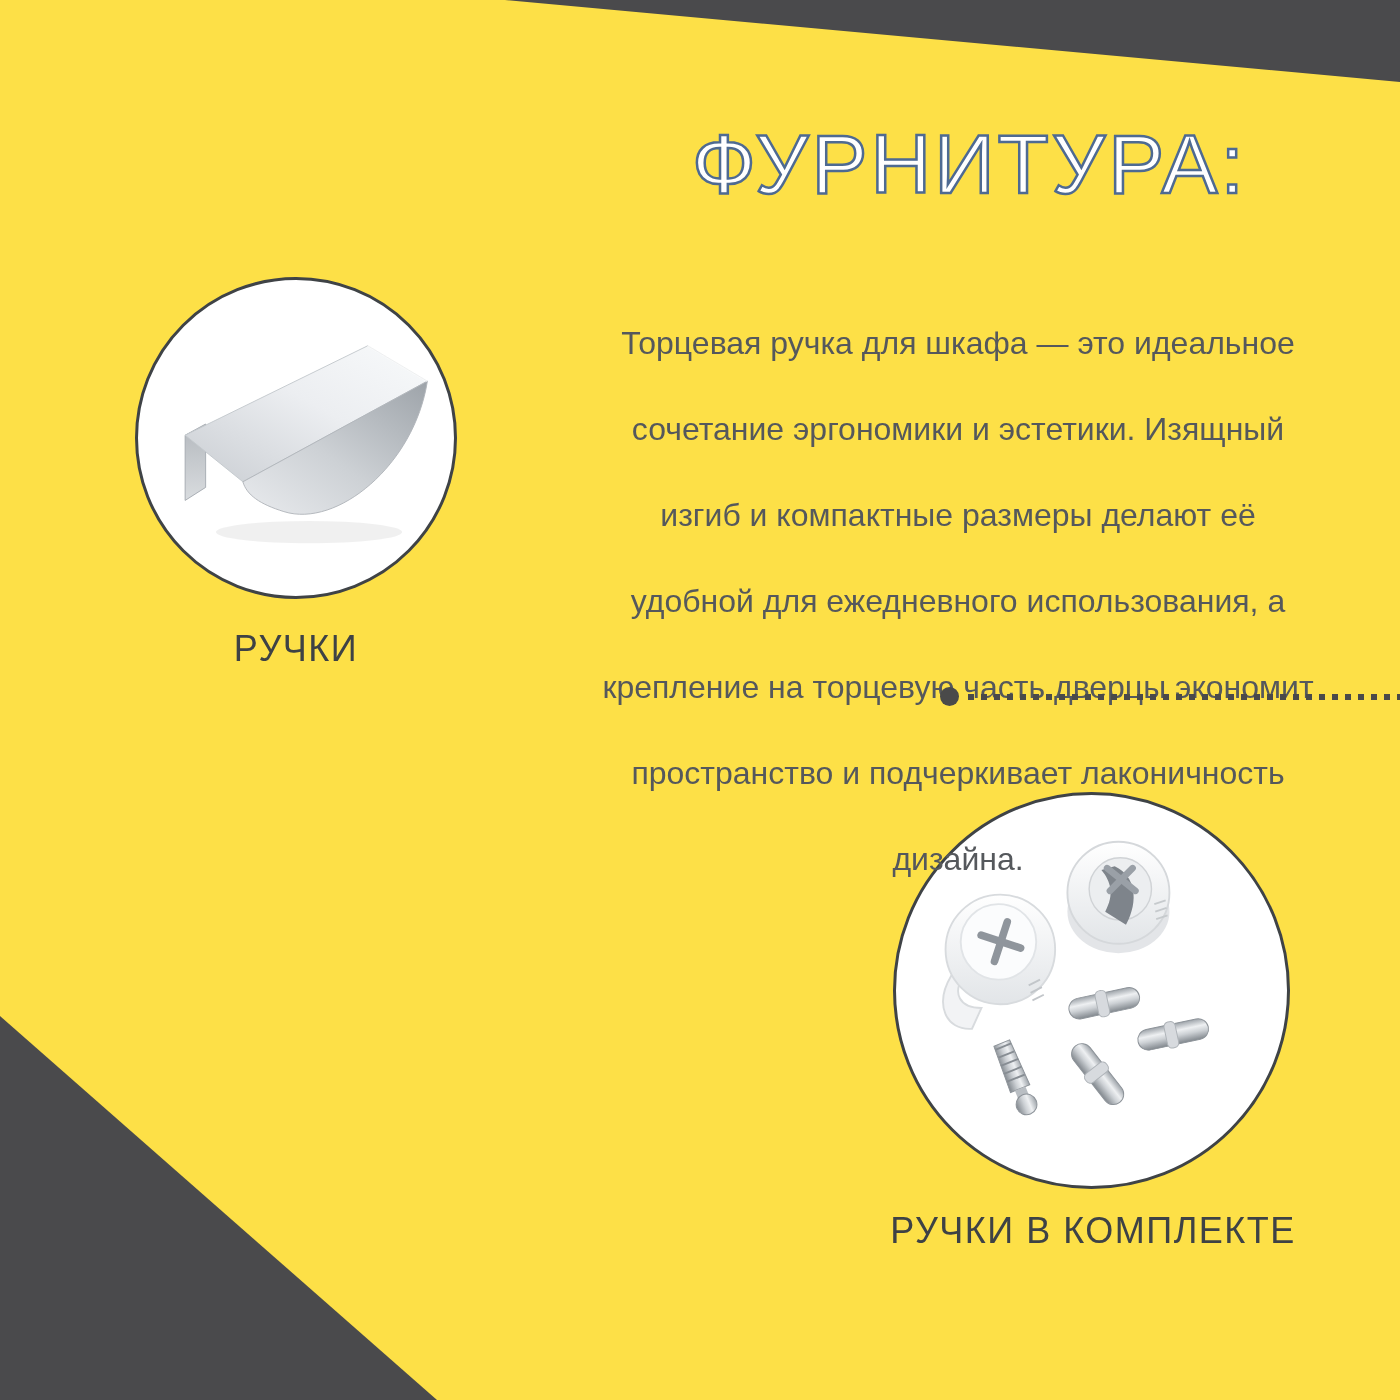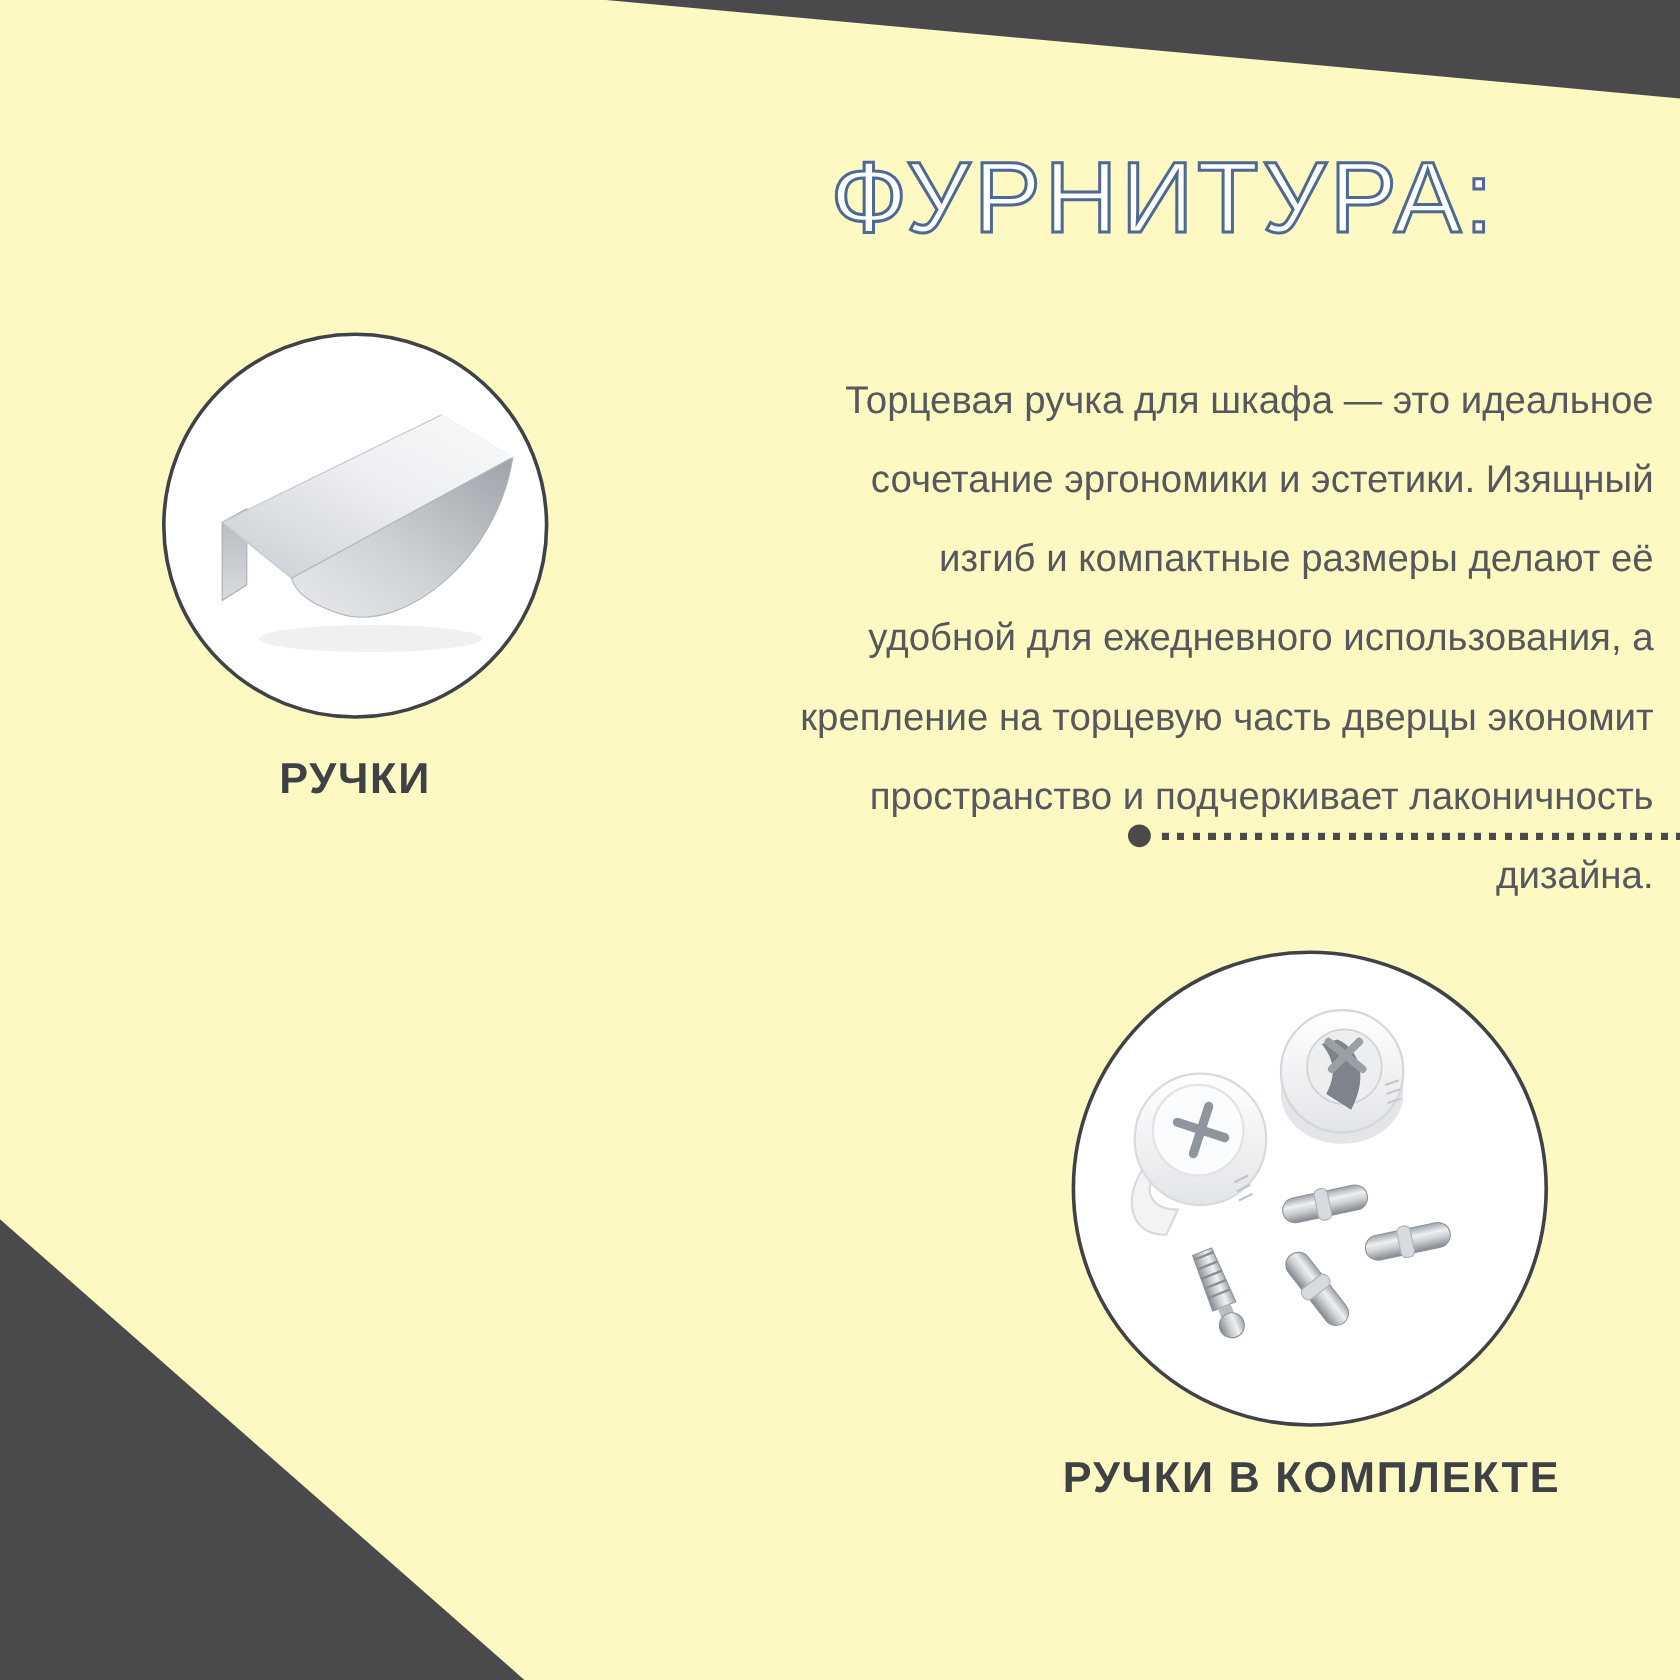--- a/index.html
+++ b/index.html
@@ -1,47 +1,47 @@
 <!DOCTYPE html>
 <html><head>
 <meta charset="utf-8">
 <style>
   html,body{margin:0;padding:0;background:#ffffff;}
   .canvas{
-    position:relative;width:1400px;height:1400px;overflow:hidden;background:#fef9c3;
+    position:relative;width:1400px;height:1400px;overflow:hidden;background:#fde047;
     font-family:"Liberation Sans","DejaVu Sans",sans-serif;
   }
   .bg-shapes{position:absolute;left:0;top:0;z-index:0;}
   .page-title{
     position:absolute;left:692px;top:122px;z-index:2;
     font-size:84px;font-weight:400;letter-spacing:3px;line-height:1;
     color:#4e6a92;
     -webkit-text-fill-color:#ffffff;
     -webkit-text-stroke:2.5px #4e6a92;
     white-space:nowrap;
   }
   .photo-circle{
     position:absolute;border-radius:50%;background:#ffffff;z-index:1;
     border:3px solid #3f4346;box-sizing:border-box;
     display:flex;align-items:center;justify-content:center;
   }
   .circle-handle{left:135px;top:277px;width:322px;height:322px;}
   .circle-fasteners{left:893px;top:792px;width:397px;height:397px;}
   .section-label{
     position:absolute;z-index:2;text-align:center;
-    font-size:36px;font-weight:700;letter-spacing:1.5px;color:#3e4245;
+    font-size:36px;font-weight:400;letter-spacing:1.5px;color:#3e4245;
     white-space:nowrap;
   }
   .label-handles{left:135px;width:322px;top:628px;}
   .label-fasteners{left:843px;width:500px;top:1210px;}
   .body-text{
     position:absolute;z-index:2;color:#55585c;font-size:32px;
     white-space:pre-line;
   }
-  .para-1{left:538px;top:300px;width:840px;line-height:66px;text-align:right;}
+  .para-1{left:538px;top:300px;width:840px;line-height:86px;text-align:center;}
   .para-2{left:58px;top:820px;width:738px;line-height:65px;text-align:right;}
   .divider{position:absolute;z-index:2;}
   .divider-dot{
     left:940px;top:687px;width:19px;height:19px;border-radius:50%;background:#4a4a4a;
   }
   .divider-dashes{
     left:968px;top:694px;width:432px;height:6px;
     background:repeating-linear-gradient(to right,#4a4a4a 0 6px,transparent 6px 13px);
   }
 </style>

